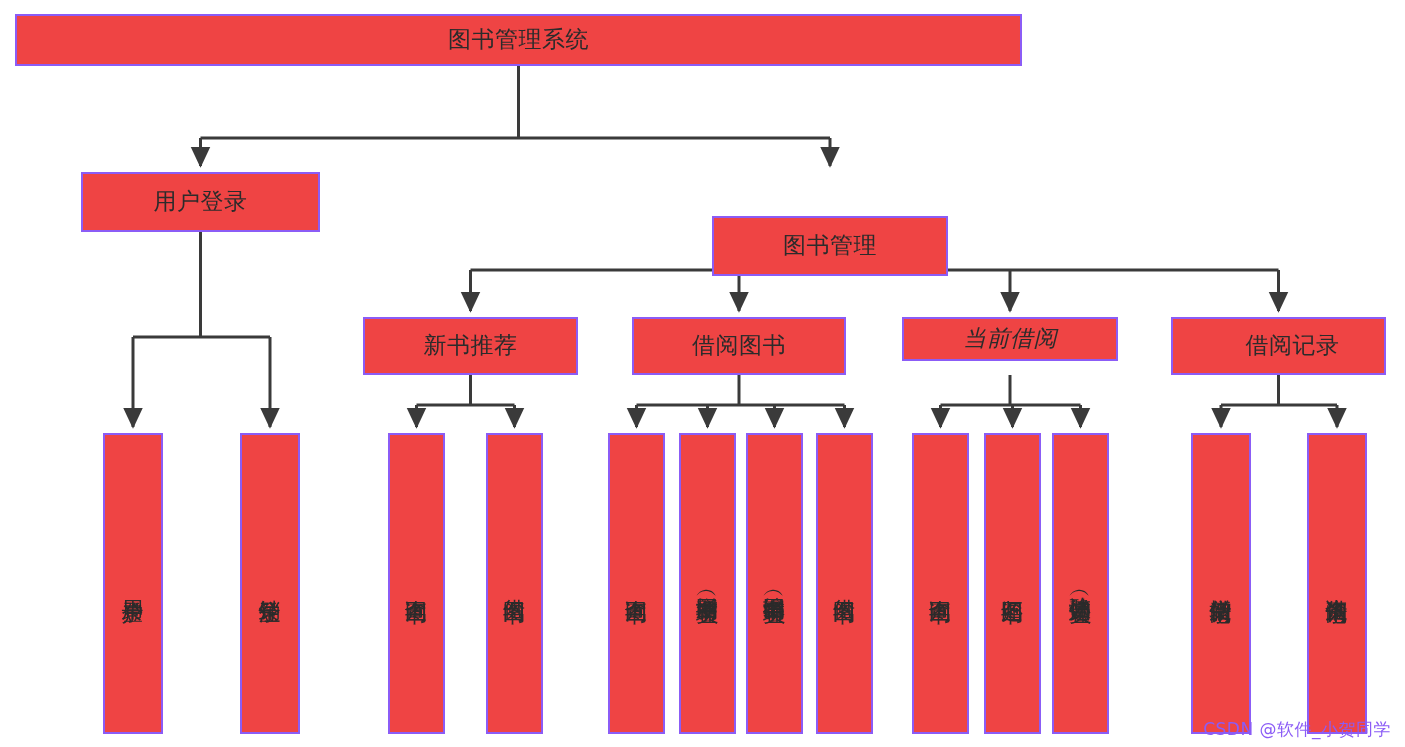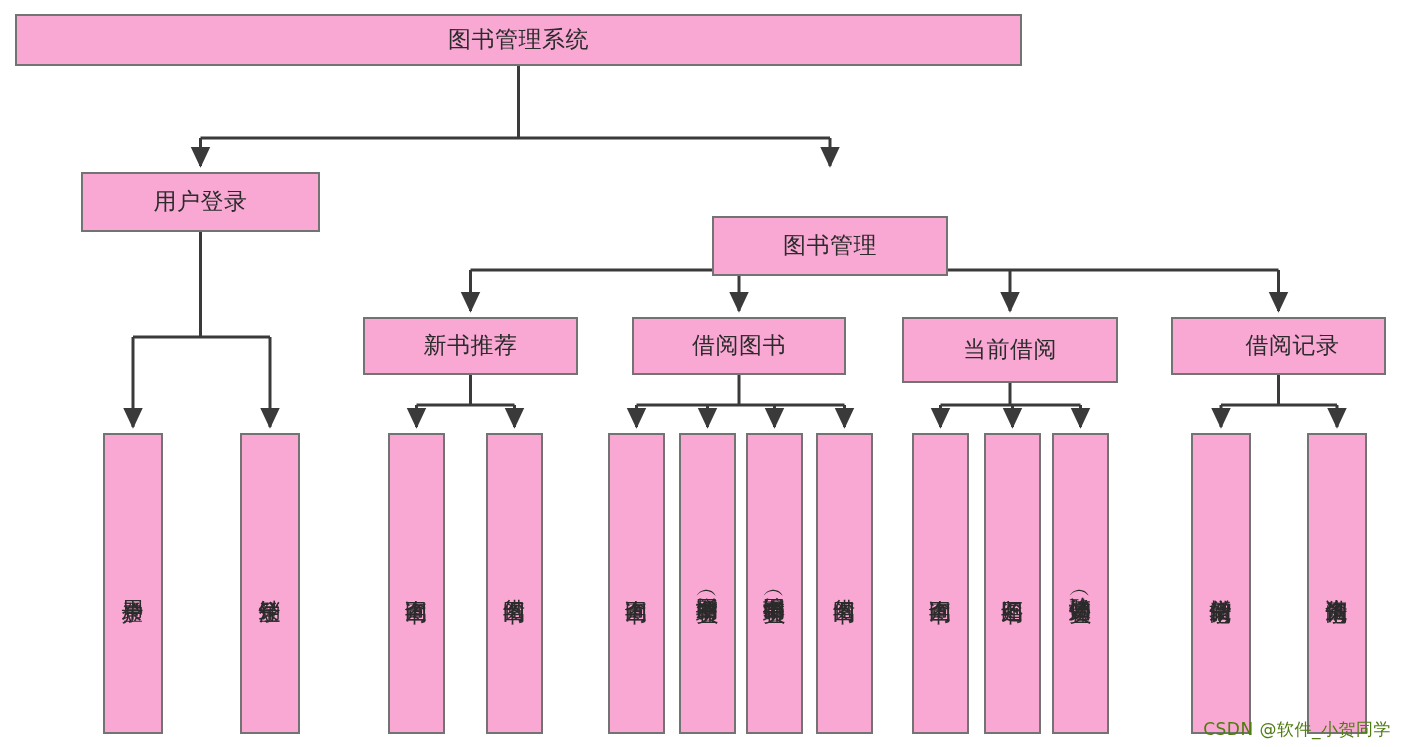--- a/index.html
+++ b/index.html
@@ -22,22 +22,22 @@
     position: absolute;
     left: 0;
     top: 0;
     width: 1405px;
     height: 747px;
     pointer-events: none;
   }
   .node {
     position: absolute;
     box-sizing: border-box;
-    background: #f9a8d4;
-    border: 2px solid #737373;
+    background: #ef4444;
+    border: 2px solid #8b5cf6;
     display: flex;
     align-items: center;
     justify-content: center;
     color: #2b2b2b;
     z-index: 2;
     text-align: right;
   }
   .node-h .node-label {
     font-size: 23px;
     line-height: 1.1;
@@ -61,21 +61,21 @@
     -webkit-text-orientation: upright;
     letter-spacing: 1px;
     white-space: nowrap;
     max-height: 286px;
   }
   #watermark {
     position: absolute;
     right: 14px;
     bottom: 6px;
     font-size: 17px;
-    color: #4d7c0f;
+    color: #8b5cf6;
     letter-spacing: 0.5px;
     white-space: nowrap;
     z-index: 3;
     font-family: "DejaVu Sans", "Liberation Sans", sans-serif;
   }
 </style>
 </head>
 <body>
 
 <div id="diagram-root">
@@ -140,21 +140,21 @@
   <div class="node node-h" id="node-l2-1" style="left: 712px; top: 172px; width: 236px; height: 60px; margin-top: 44px;">
     <span class="node-label">图书管理</span>
   </div>
 
   <div class="node node-h" id="node-l3-0" style="left: 363px; top: 317px; width: 215px; height: 58px;">
     <span class="node-label">新书推荐</span>
   </div>
   <div class="node node-h" id="node-l3-1" style="left: 632px; top: 317px; width: 214px; height: 58px;">
     <span class="node-label">借阅图书</span>
   </div>
-  <div class="node node-h" id="node-l3-2" style="left: 902px; top: 317px; width: 216px; height: 66px;">
+  <div class="node node-h" id="node-l3-2" style="left: 902px; top: 317px; width: 216px; height: 44px; font-style: italic;">
     <span class="node-label">当前借阅</span>
   </div>
   <div class="node node-h" id="node-l3-3" style="left: 1171px; top: 317px; width: 215px; height: 58px; padding-left: 28px;">
     <span class="node-label">借阅记录</span>
   </div>
 
   <div class="node node-v" id="node-leaf-0" style="left: 103px; top: 433px; width: 60px; height: 301px;">
     <span class="node-label">用户登录</span>
   </div>
   <div class="node node-v" id="node-leaf-1" style="left: 240px; top: 433px; width: 60px; height: 301px;">

